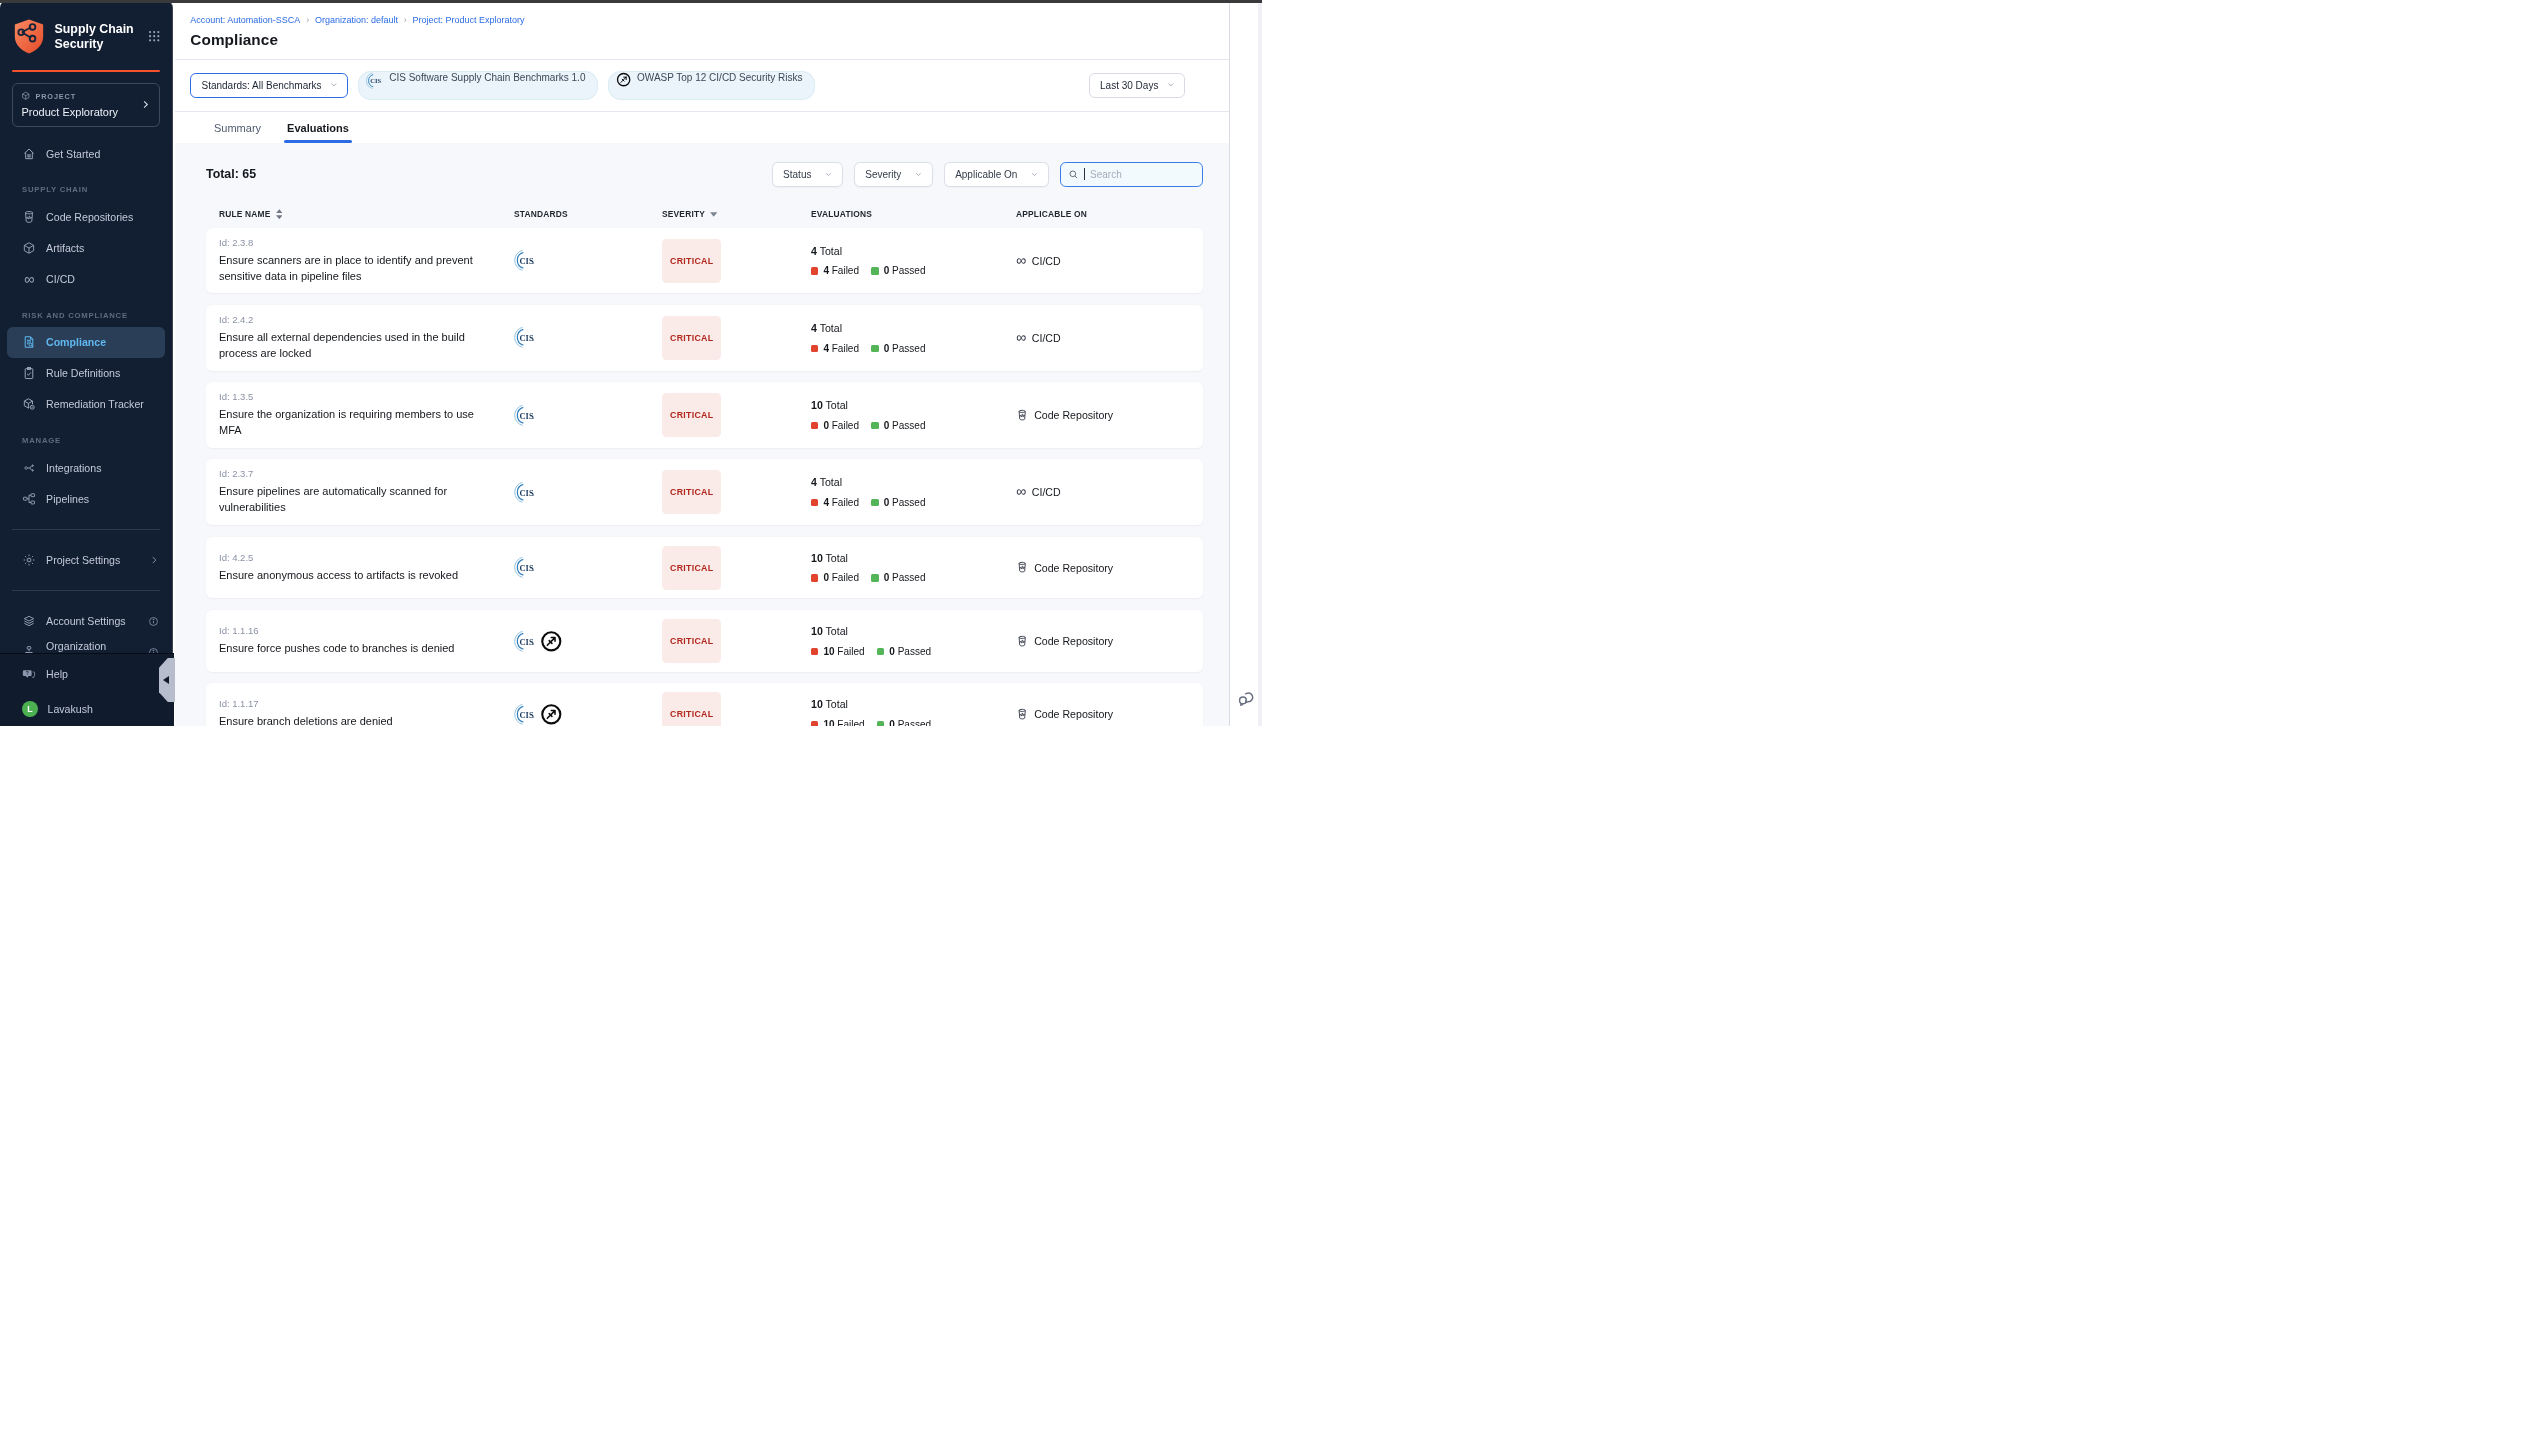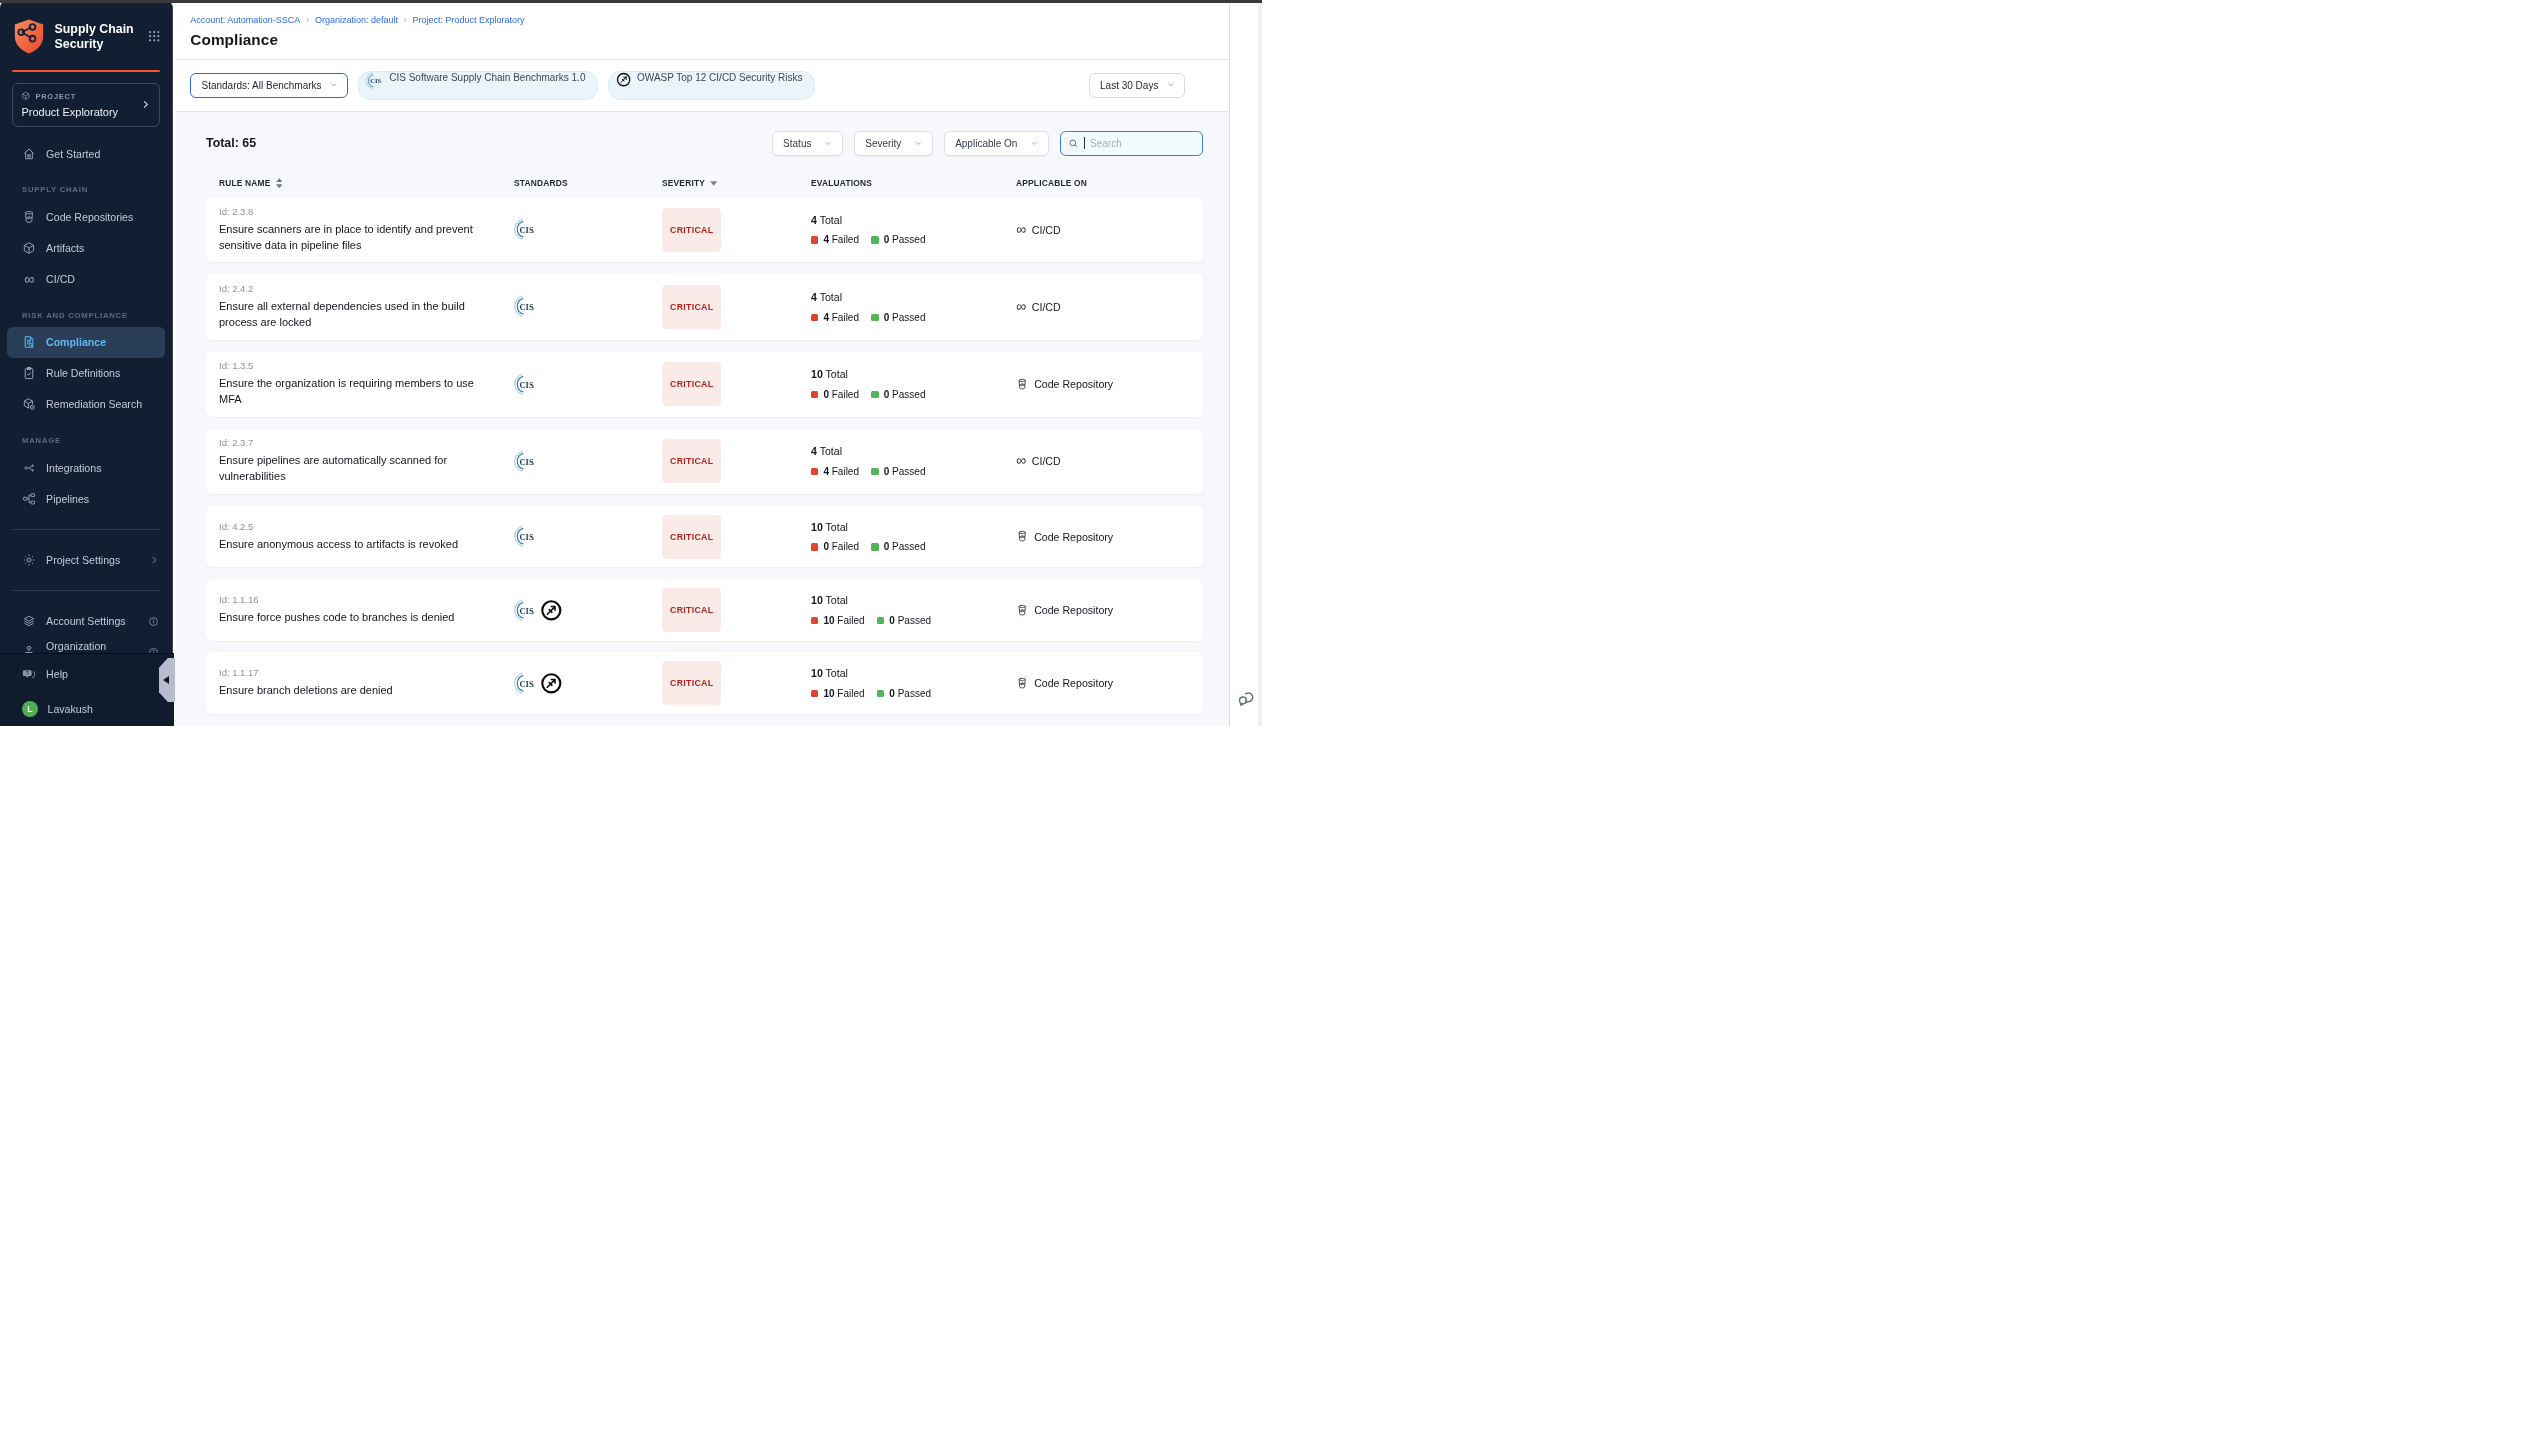--- a/index.html
+++ b/index.html
@@ -224,21 +224,21 @@
       </div>
       <div class="nav-item">
         <span class="nv-ic">
           <svg width="14" height="14" viewBox="0 0 24 24" fill="none" stroke="currentColor" stroke-width="1.7">
             <path d="M11 3l7 4v5.2M11 3L4 7v8l7 4 1.5-.9"></path>
               <path d="M4 7l7 4 7-4M11 11v8"></path>
             <circle cx="17.5" cy="17.5" r="3.4"></circle>
               <path d="M16.3 17.5h2.4"></path>
           </svg>
         </span>
-        <span>Remediation Search</span>
+        <span>Remediation Tracker</span>
       </div>
 
       <div class="nav-section">MANAGE</div>
       <div class="nav-item">
         <span class="nv-ic">
           <svg width="14" height="14" viewBox="0 0 24 24" fill="none" stroke="currentColor" stroke-width="1.6">
             <path d="M4.5 12l2.6-2.6L9.7 12l-2.6 2.6z"></path>
             <path d="M9.7 12h3.2c2.2 0 2.2-4 4.4-4h2.2M12.9 12c2.2 0 2.2 4 4.4 4h2.2"></path>
             <path d="M17.5 6.2L19.5 8l-2 1.8M17.5 14.2l2 1.8-2 1.8"></path>
           </svg>
@@ -375,20 +375,24 @@
         <span>Last 30 Days</span>
         <span class="chev">
           <svg width="9.5" height="9.5" viewBox="0 0 24 24" fill="none" stroke="currentColor" stroke-width="2">
               <path d="M6 9l6 6 6-6"></path>
             </svg>
         </span>
       </div>
     </div>
     <hr class="hrule">
 
+    <div class="tabs">
+      <div class="tab">Summary</div>
+      <div class="tab active">Evaluations</div>
+    </div>
 
     <div class="panel">
       <div class="toolbar">
         <div class="total">Total: 65</div>
         <div class="tool-right">
           <div class="select-box">
             <span>Status</span>
             <span class="chev">
               <svg width="8.8" height="8.8" viewBox="0 0 24 24" fill="none" stroke="currentColor" stroke-width="2">
                   <path d="M6 9l6 6 6-6"></path>

